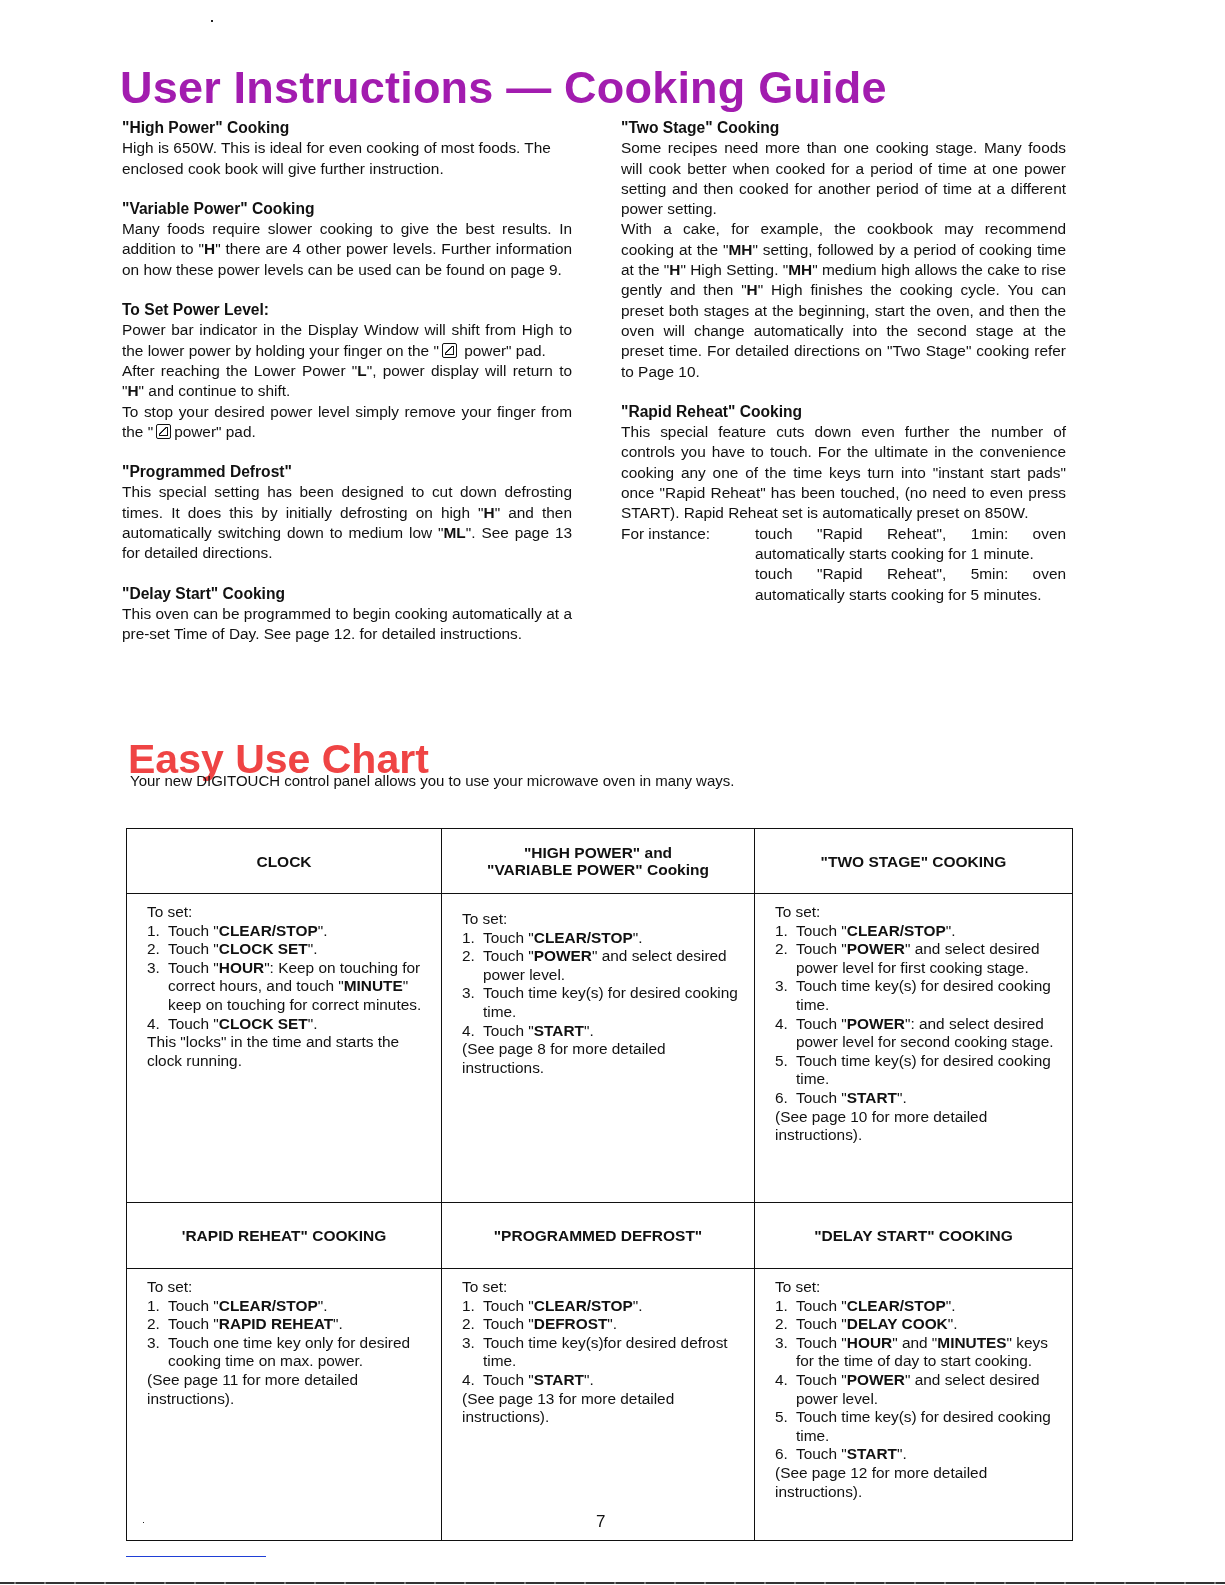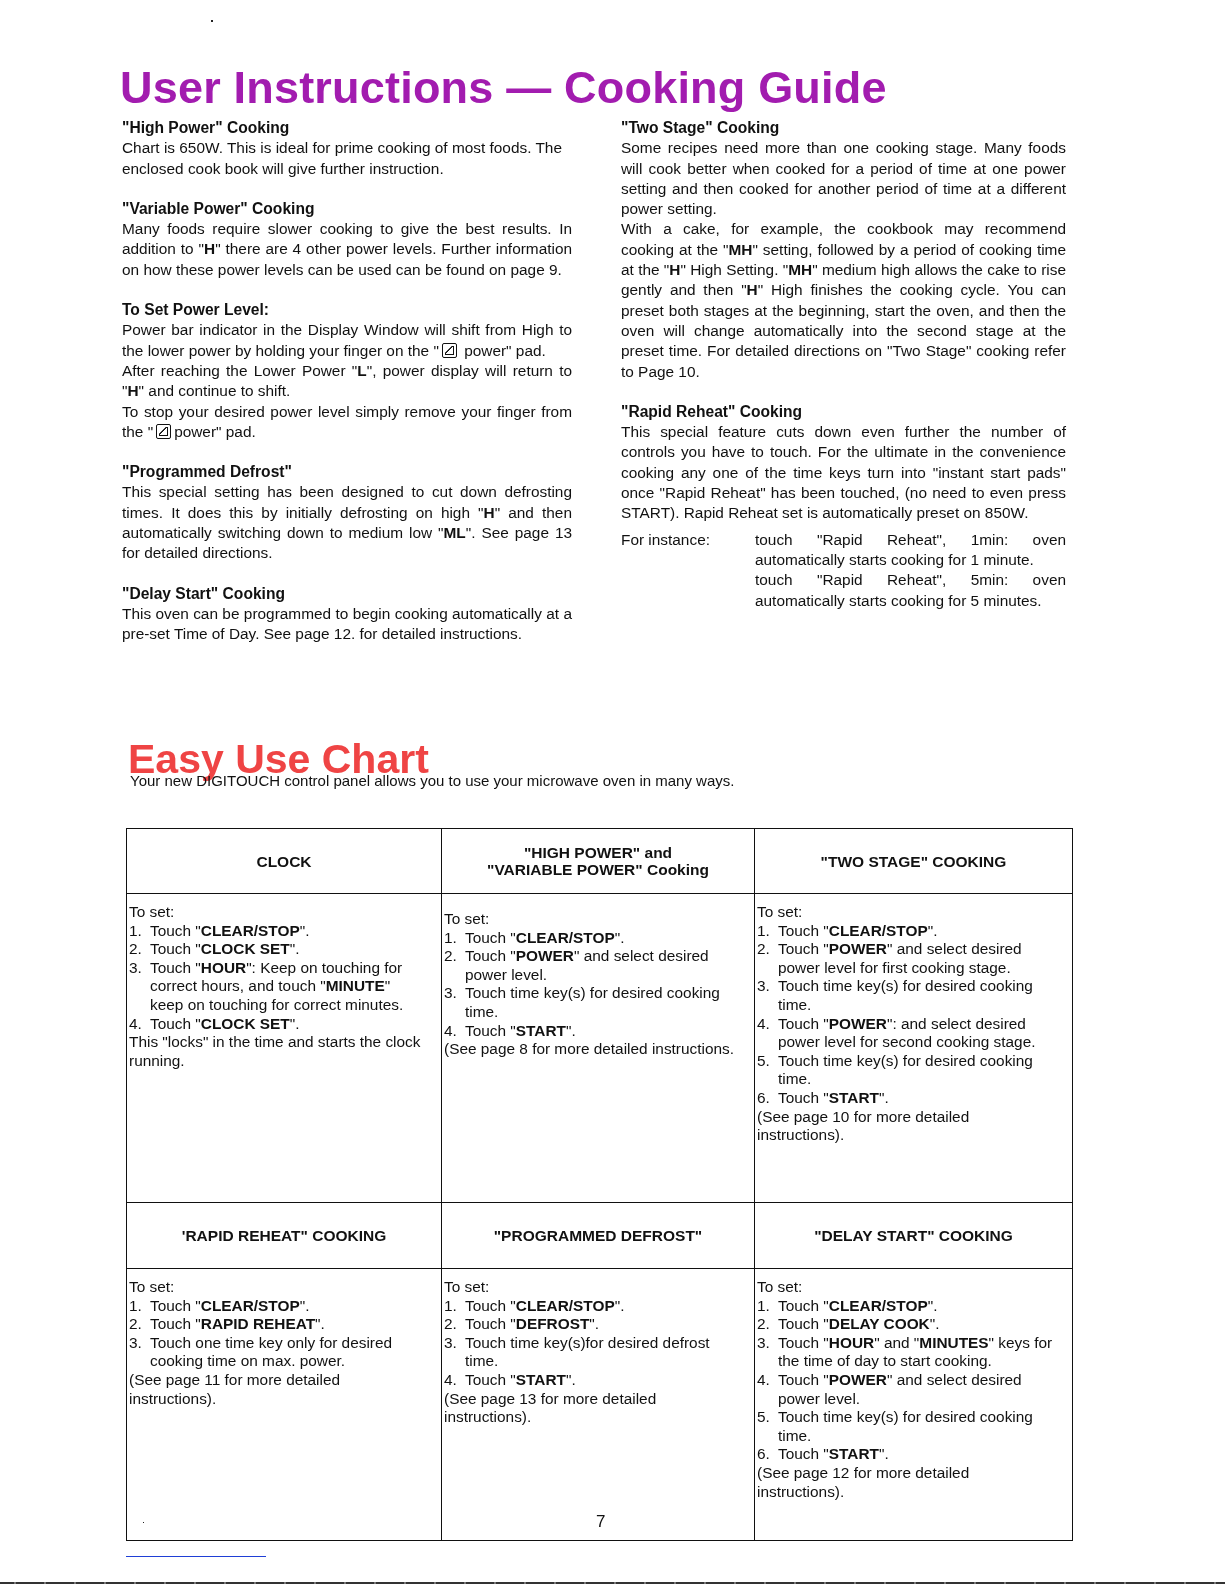--- a/index.html
+++ b/index.html
@@ -22,21 +22,21 @@
   b.k { font-weight: bold; }
   .pad-icon {
     display: inline-block; width: 13px; height: 13px; border: 1.5px solid #111;
     border-radius: 2px; vertical-align: -2px; position: relative; margin: 0 3px;
   }
   .pad-icon::after {
     content: ""; position: absolute; left: 2px; right: 2px; bottom: 2px; top: 2px;
     background: linear-gradient(to top left, transparent 48%, #111 49%, #111 56%, transparent 57%);
     border-bottom: 1.5px solid #111; border-right: 1.5px solid #111;
   }
-  .instance { display: flex; margin-top: 6px; }
+  .instance { display: flex; }
   .instance .lbl { width: 134px; flex: none; }
   .instance .items { flex: 1; }
   .instance .items p { margin: 0; text-align: justify; }
   .see-dir { margin-top: 8px; }
 
   .title-chart {
     position: absolute; left: 128px; top: 736px; margin: 0;
     font-size: 41px; font-weight: bold; color: #ef4444;
   }
   .chart-intro { position: absolute; left: 130px; top: 772px; font-size: 15px; margin: 0; }
@@ -49,21 +49,21 @@
   table.easy col.c2 { width: 313px; }
   table.easy col.c3 { width: 318px; }
   table.easy th {
     border: 1.6px solid #111; font-weight: bold; font-size: 15.5px;
     line-height: 17px; text-align: center; vertical-align: middle; padding: 12px 6px;
   }
   table.easy tr.h1 th { height: 40px; }
   table.easy tr.h2 th { height: 41px; }
   table.easy td {
     border: 1.6px solid #111; vertical-align: top; font-size: 15.4px;
-    line-height: 18.6px; padding: 9px 14px 6px 2px;
+    line-height: 18.6px; padding: 9px 14px 6px 20px;
   }
   table.easy tr.b1 td { height: 286px; }
   table.easy tr.b2 td { height: 256px; }
   .toset { margin: 0; }
   ol.steps { margin: 0; padding: 0; list-style: none; }
   ol.steps li { position: relative; padding-left: 21px; }
   ol.steps li .num { position: absolute; left: 0; top: 0; }
   .note { margin: 0; }
   .pageno { position: absolute; left: 596px; top: 1512px; font-size: 17px; }
   .bottom-link { position: absolute; left: 126px; top: 1556px; width: 140px; height: 1px; background: #1f3fd6; }
@@ -75,21 +75,21 @@
 </head>
 <body>
 
 <div class="speck" style="left:211px;top:20px;"></div>
 
 <h1 class="title-main">User Instructions — Cooking Guide</h1>
 
 <div class="col col-left">
   <div class="section">
     <h3>"High Power" Cooking</h3>
-    <p class="nj">Chart is 650W. This is ideal for prime cooking of most foods. The enclosed cook book will give further instruction.</p>
+    <p class="nj">High is 650W. This is ideal for even cooking of most foods. The enclosed cook book will give further instruction.</p>
   </div>
 
   <div class="section">
     <h3>"Variable Power" Cooking</h3>
     <p><span>Many foods require slower cooking to give the best results. In addition to "</span><b class="k">H</b><span>" there are 4 other power levels. Further information on how these power levels can be used can be found on page 9.</span></p>
   </div>
 
   <div class="section">
     <h3>To Set Power Level:</h3>
     <p><span>Power bar indicator in the Display Window will shift from High to the lower power by holding your finger on the "</span><span class="pad-icon"></span><span> power" pad.</span></p>

